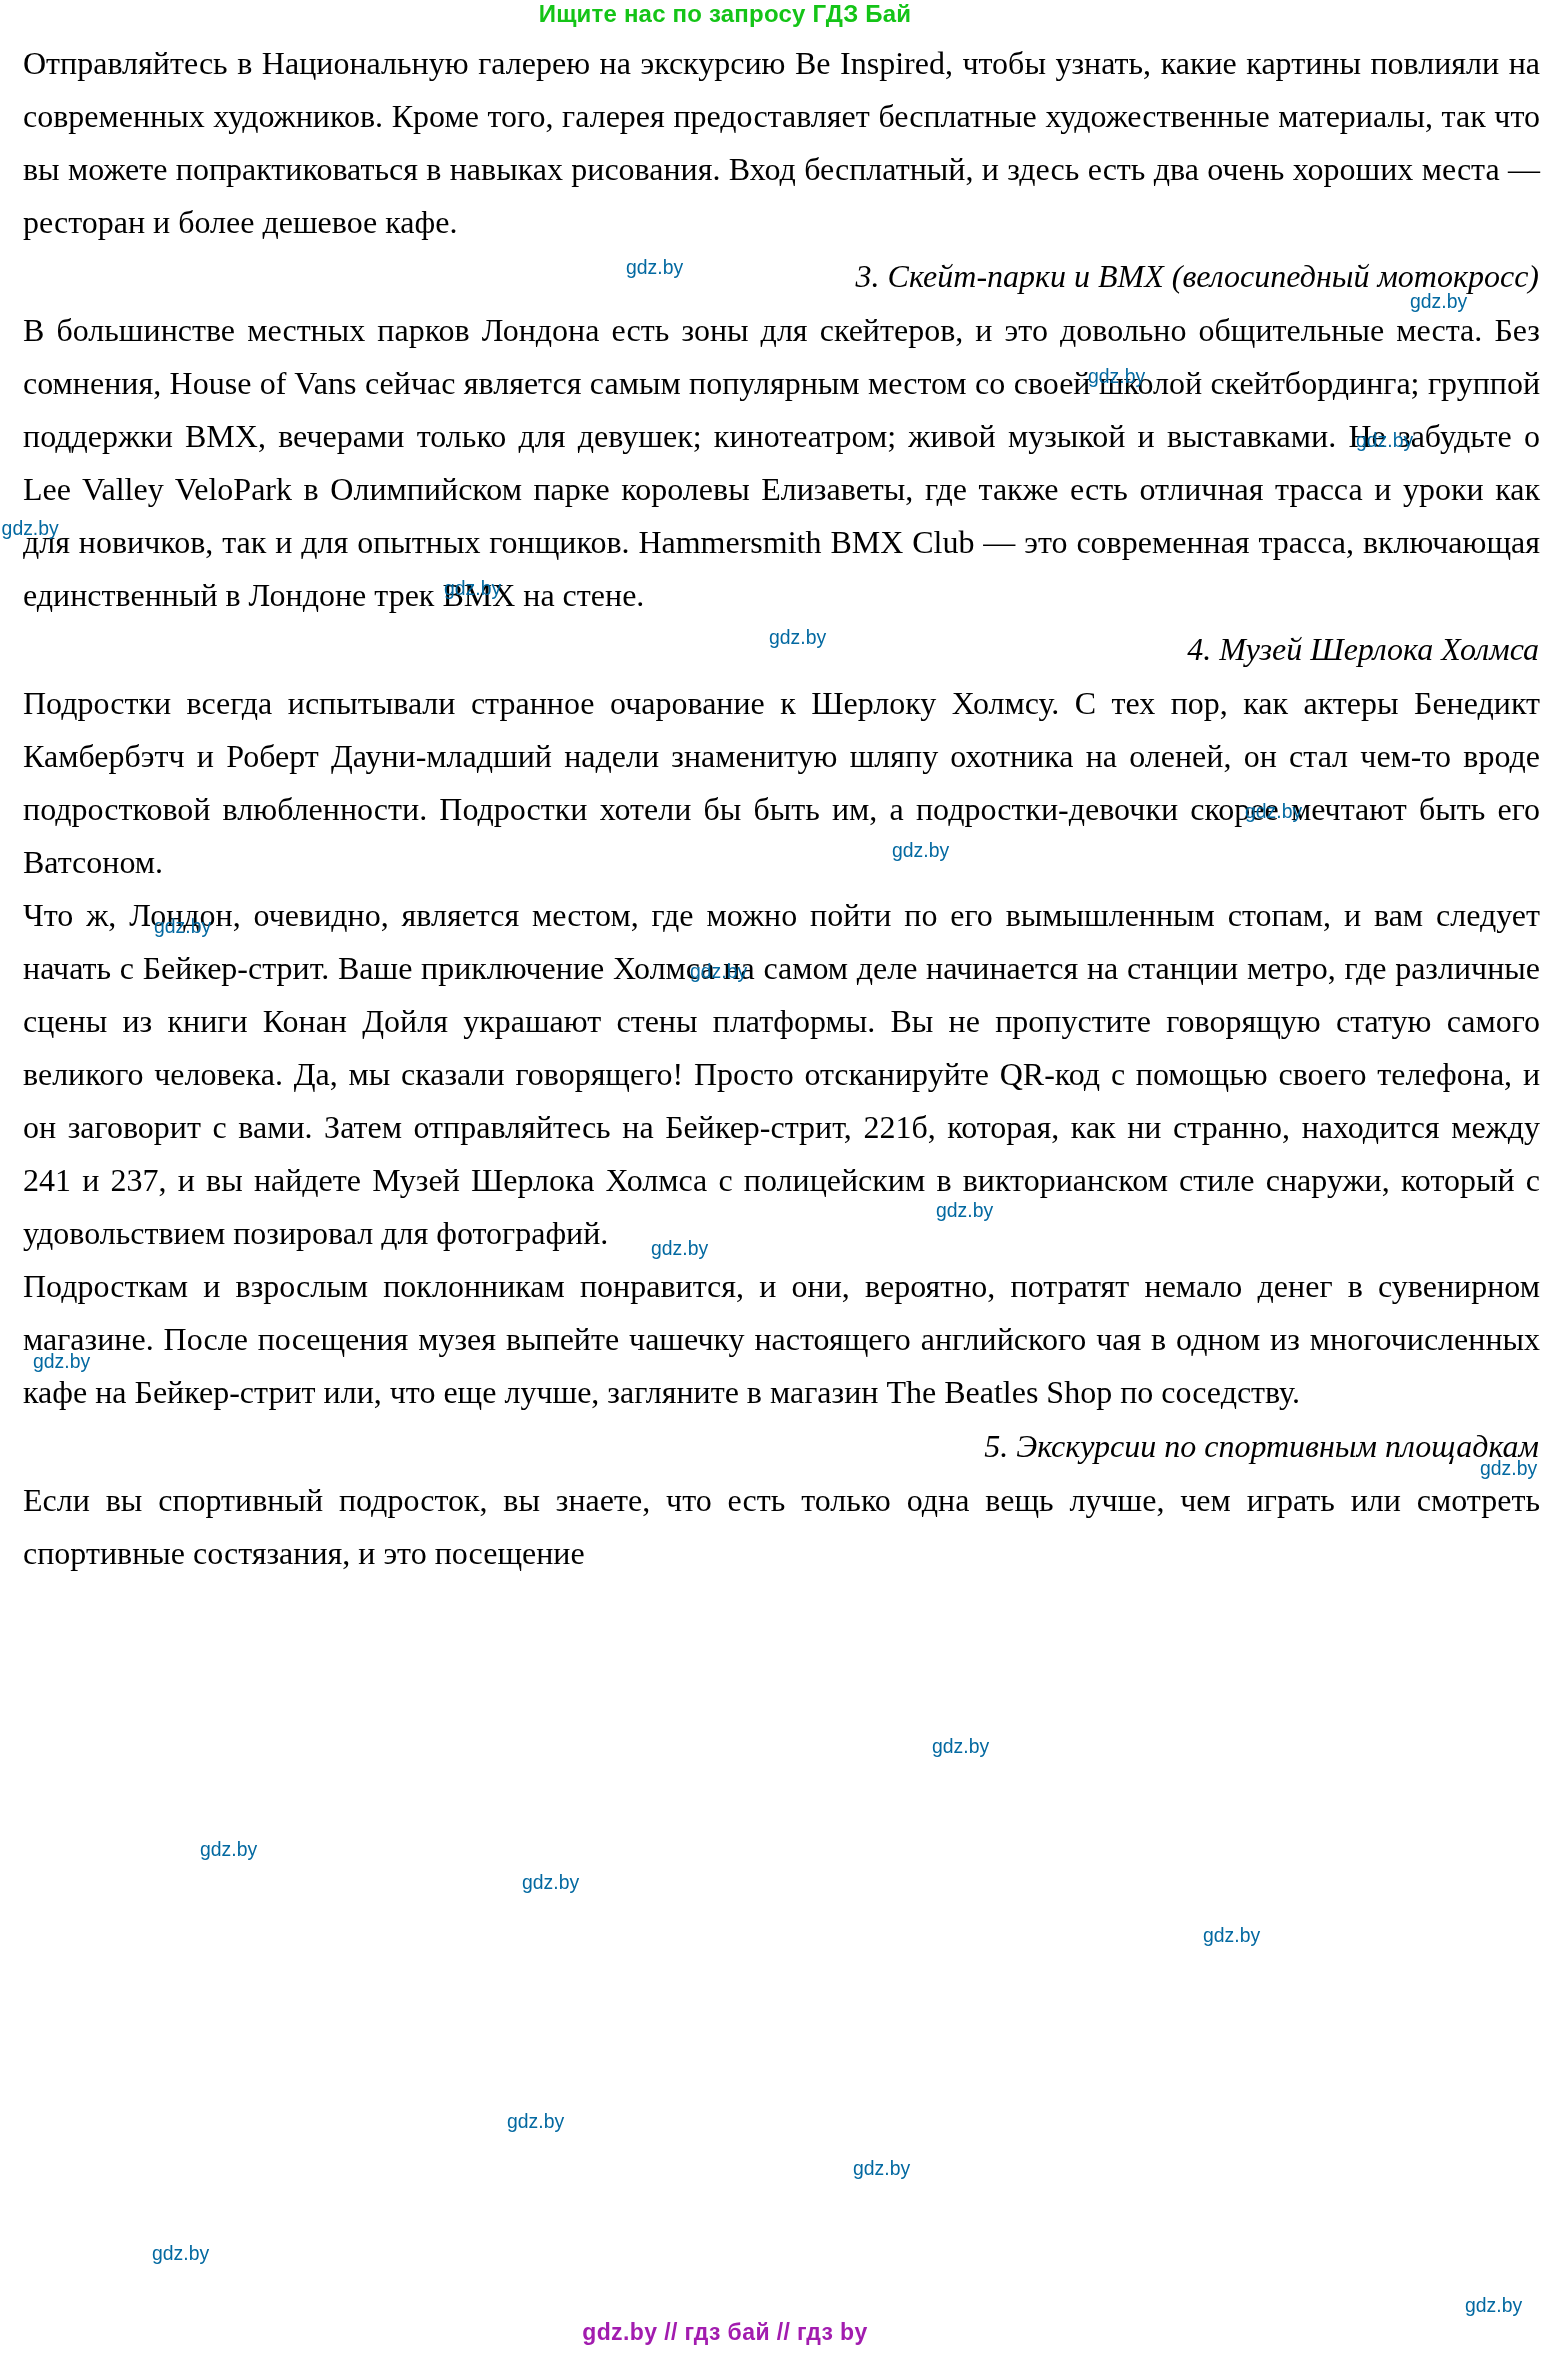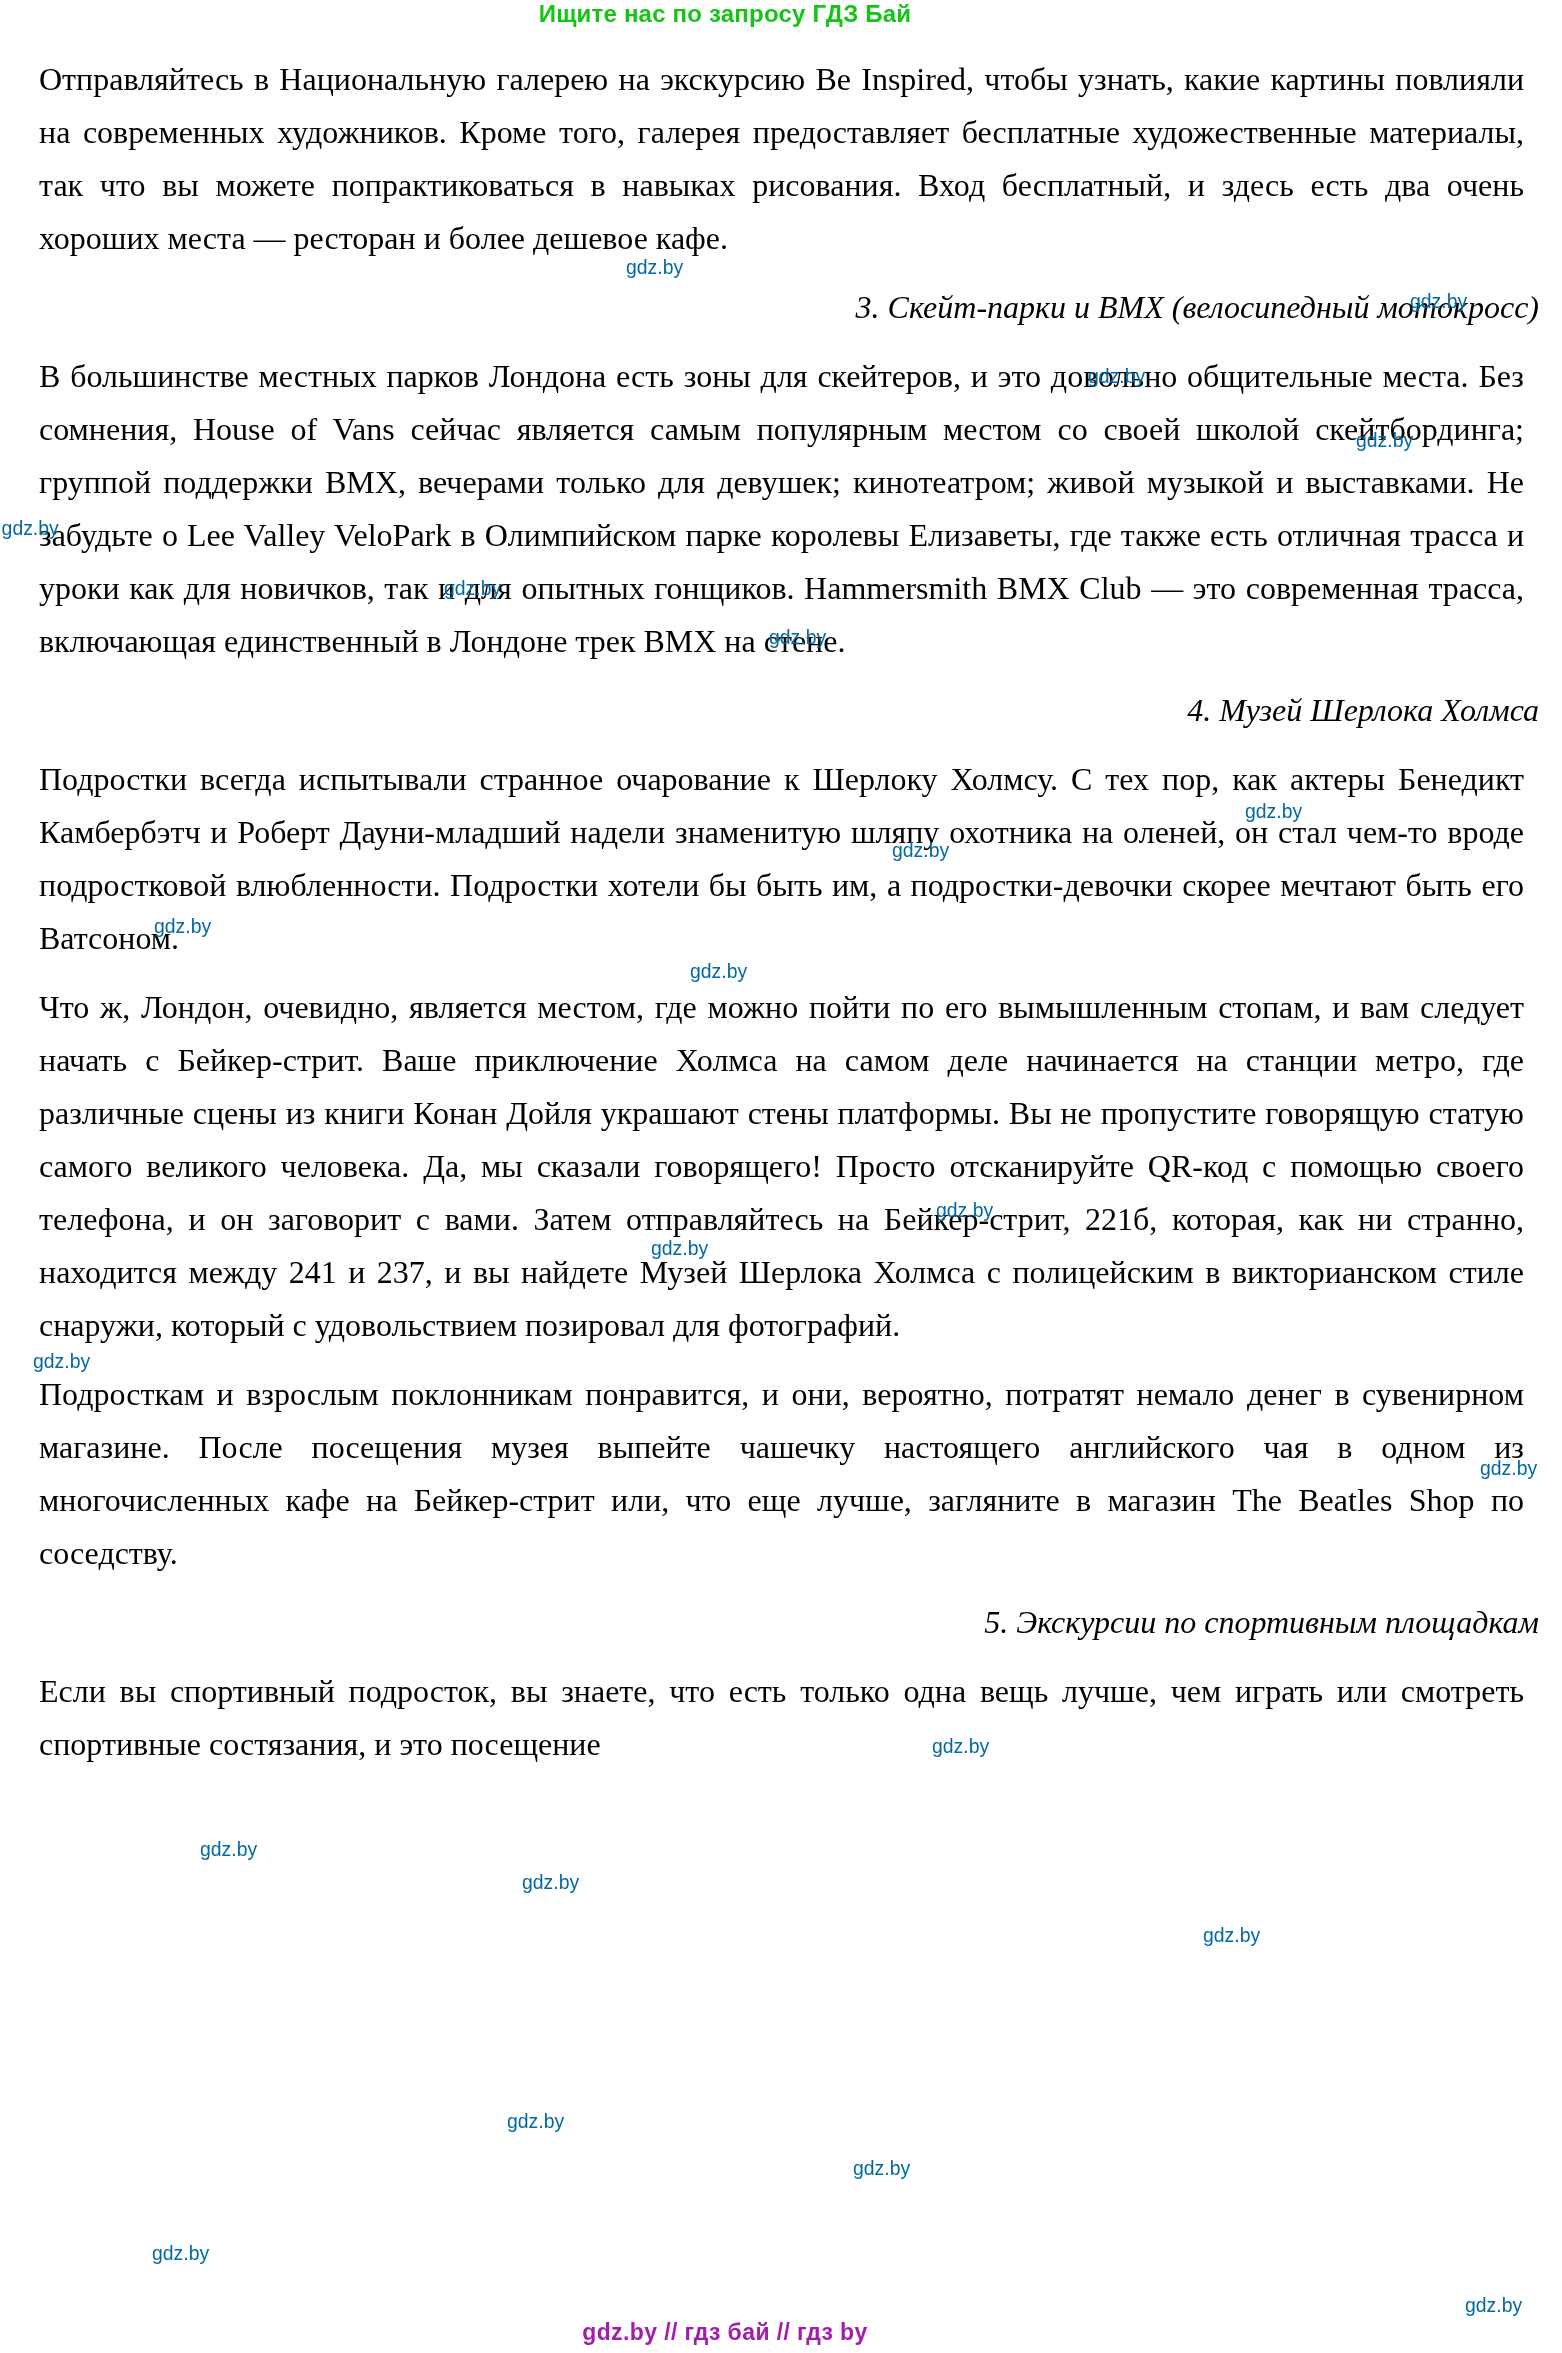--- a/index.html
+++ b/index.html
@@ -44,21 +44,21 @@
   
   #content {
     position: absolute;
     top: 37px;
     left: 23px;
     width: 1517px;
     z-index: 2;
   }
 
   p.para {
-    margin: 16px;
+    margin: 0;
     font-size: 32px;
     line-height: 53px;
     text-align: justify;
     text-justify: inter-word;
     -webkit-hyphens: none;
     hyphens: none;
     white-space: normal;
   }
   p.heading {
     margin: 1px;

